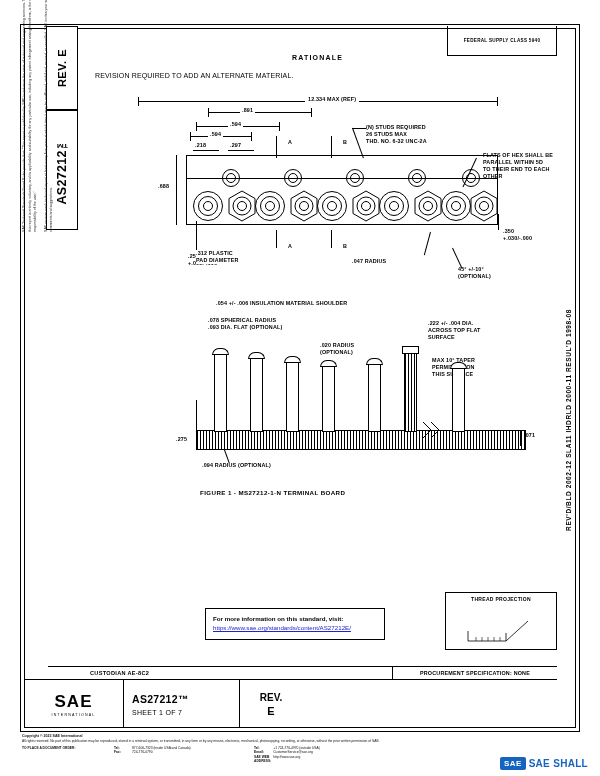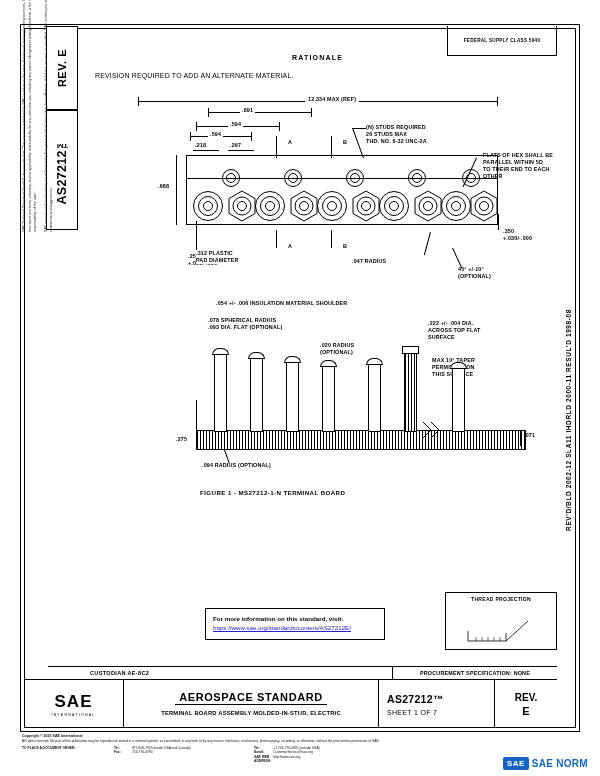--- a/index.html
+++ b/index.html
@@ -370,25 +370,20 @@
     <span>CUSTODIAN  AE-8C2</span>
   </div>
   <div class="procurement">PROCUREMENT SPECIFICATION: NONE</div>
 
   <div class="tblock">
     <div class="tb-logo">
       <div class="saelogo">
         <div class="word">SAE</div>
         <div class="sub">INTERNATIONAL</div>
       </div>
-    </div>
-    <div class="tb-mid">
-      <div class="t1">AEROSPACE STANDARD</div>
-      <div class="t2">TERMINAL BOARD ASSEMBLY
-MOLDED-IN-STUD, ELECTRIC</div>
     </div>
     <div class="tb-num">
       <div class="n1">AS27212™</div>
       <div class="n2">SHEET 1 OF 7</div>
     </div>
     <div class="tb-rev">
       <div class="r1">REV.</div>
       <div class="r2">E</div>
     </div>
   </div>
@@ -418,16 +413,16 @@
             <td></td>
         <td class="b">SAE WEB ADDRESS:</td>
         <td>http://www.sae.org</td>
       </tr>
     </tbody>
       </table>
   </div>
 
   <div class="norm">
     <div class="badge">SAE</div>
-    <div class="ntxt">SAE NORM</div>
+    <div class="ntxt">SAE SHALL</div>
   </div>
 
 </div>
 
 </body></html>

